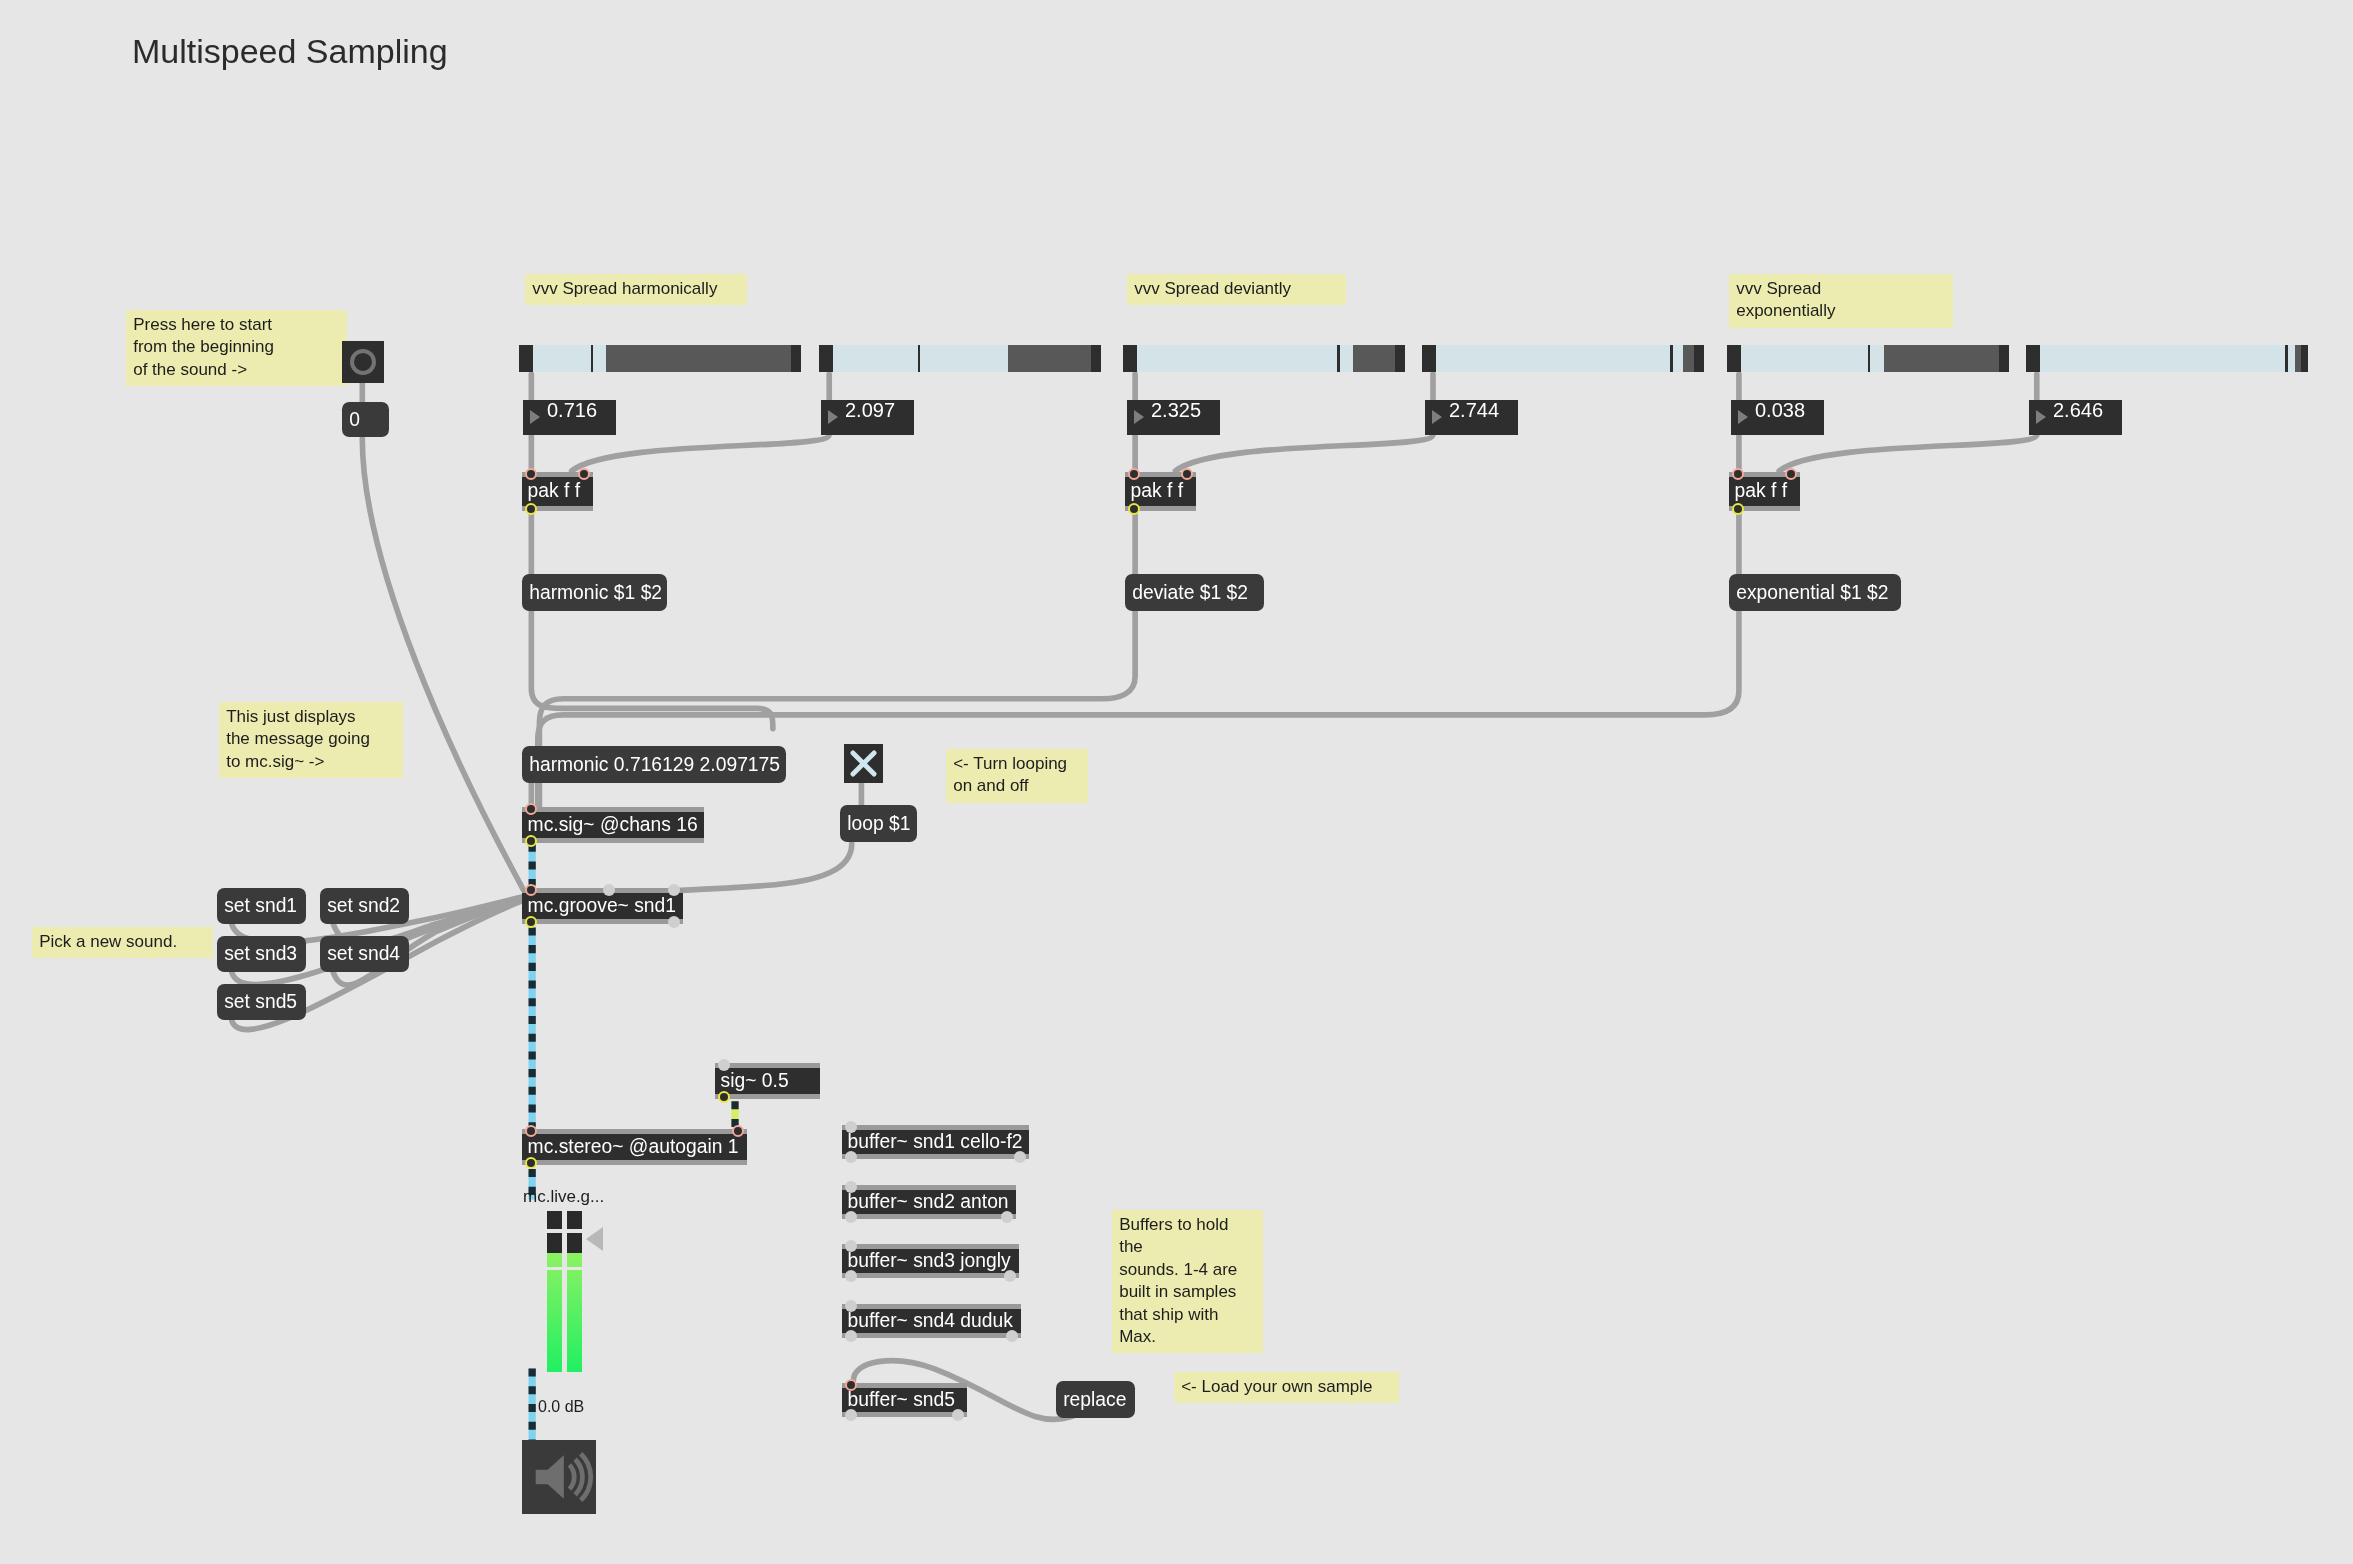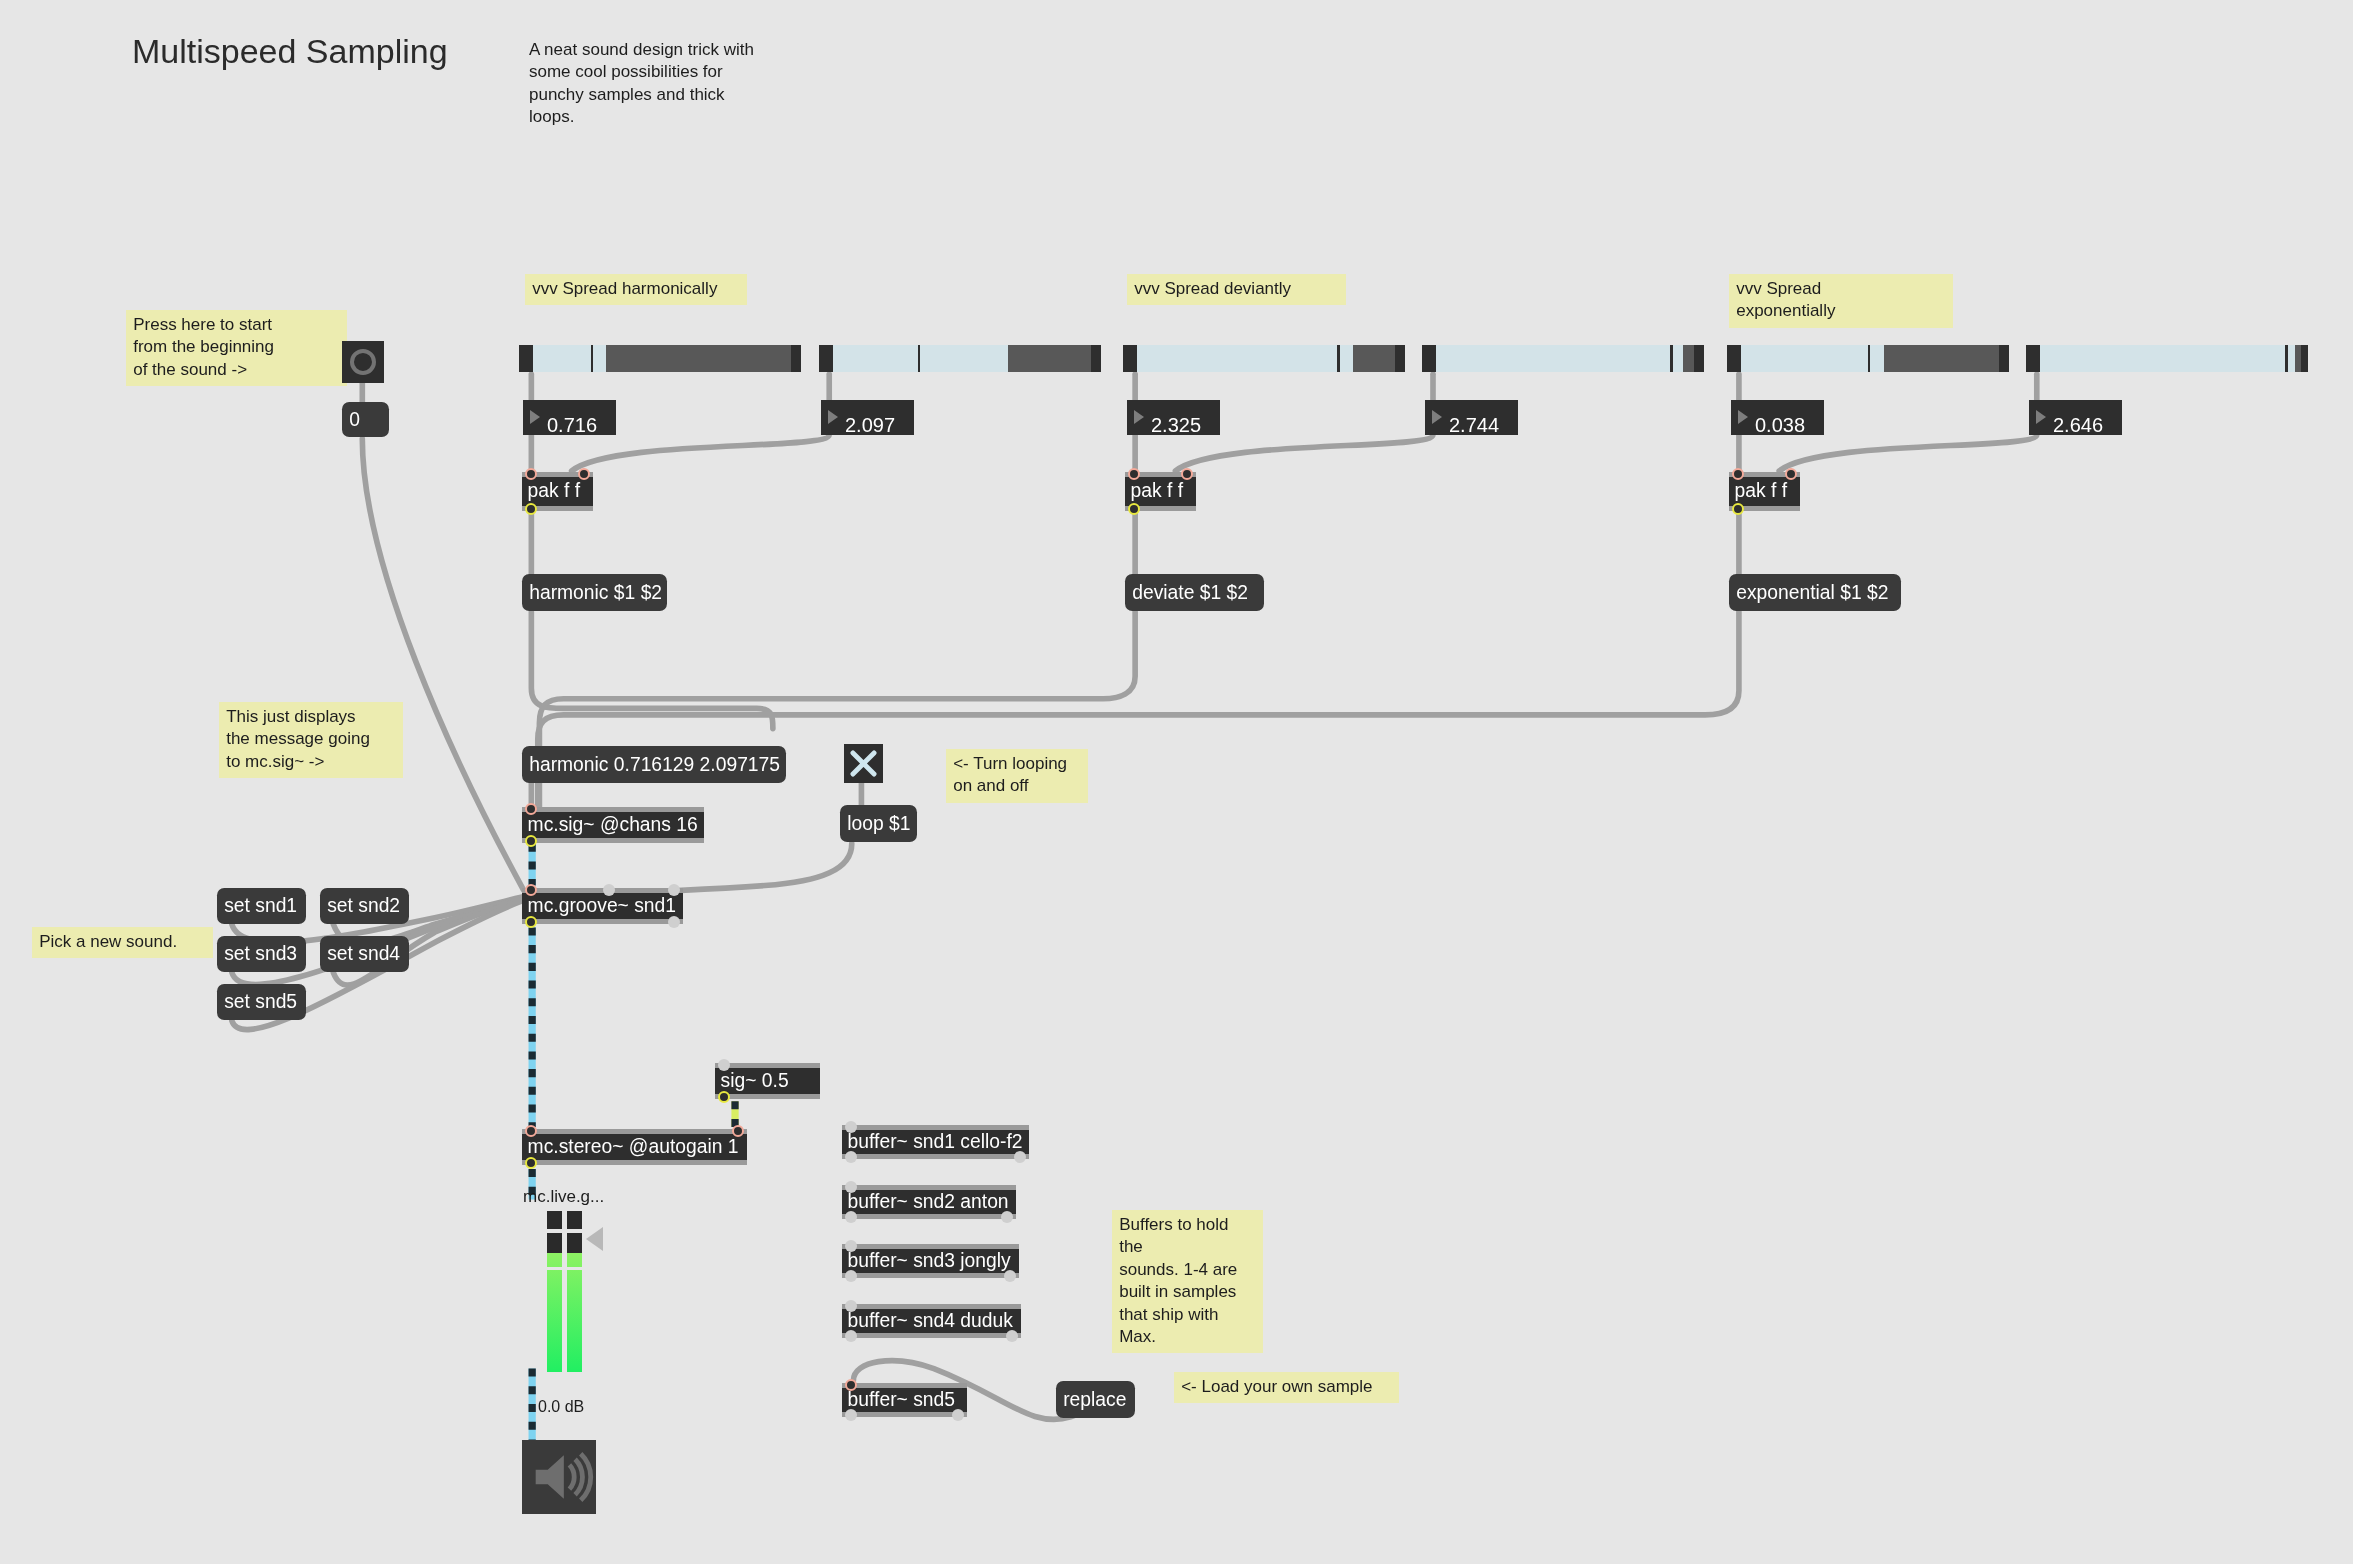--- a/index.html
+++ b/index.html
@@ -103,21 +103,21 @@
   }
 
   
   .num {
     box-sizing: border-box;
     background: #2e2e2e;
     color: #ffffff;
     font-size: 20px;
     line-height: 1;
     display: flex;
-    align-items: flex-end;
+    align-items: flex-start;
     white-space: nowrap;
     position: absolute;
     padding-left: 24px;
   }
   .num::before {
     content: "";
     position: absolute;
     left: 7.2px;
     top: 50%;
     margin-top: -7.2px;
@@ -291,21 +291,20 @@
 
     <g fill="none" stroke="#d9ee63" stroke-width="9">
       <path d="M913 1368 L913 1400"></path>
     </g>
     <g fill="none" stroke="#1b2b33" stroke-width="9" stroke-dasharray="10 12">
       <path d="M913 1368 L913 1400"></path>
     </g>
   </svg>
 
   <div class="abs patch-title" style="left:132px; top:32px;">Multispeed Sampling</div>
-  <div class="abs patch-subtitle" style="left:529px; top:39px;">A neat sound design trick with some cool possibilities for punchy samples and thick loops.</div>
 
 
   <div class="abs comment" style="left:525px; top:274px; width:222px;">vvv Spread harmonically</div>
 
   <div class="abs comment" style="left:1127px; top:274px; width:219px;">vvv Spread deviantly</div>
 
   <div class="abs comment" style="left:1729px; top:274px; width:224px;">vvv Spread
 exponentially</div>
 
   <div class="abs comment" style="left:126px; top:310px; width:221px;">Press here to start

